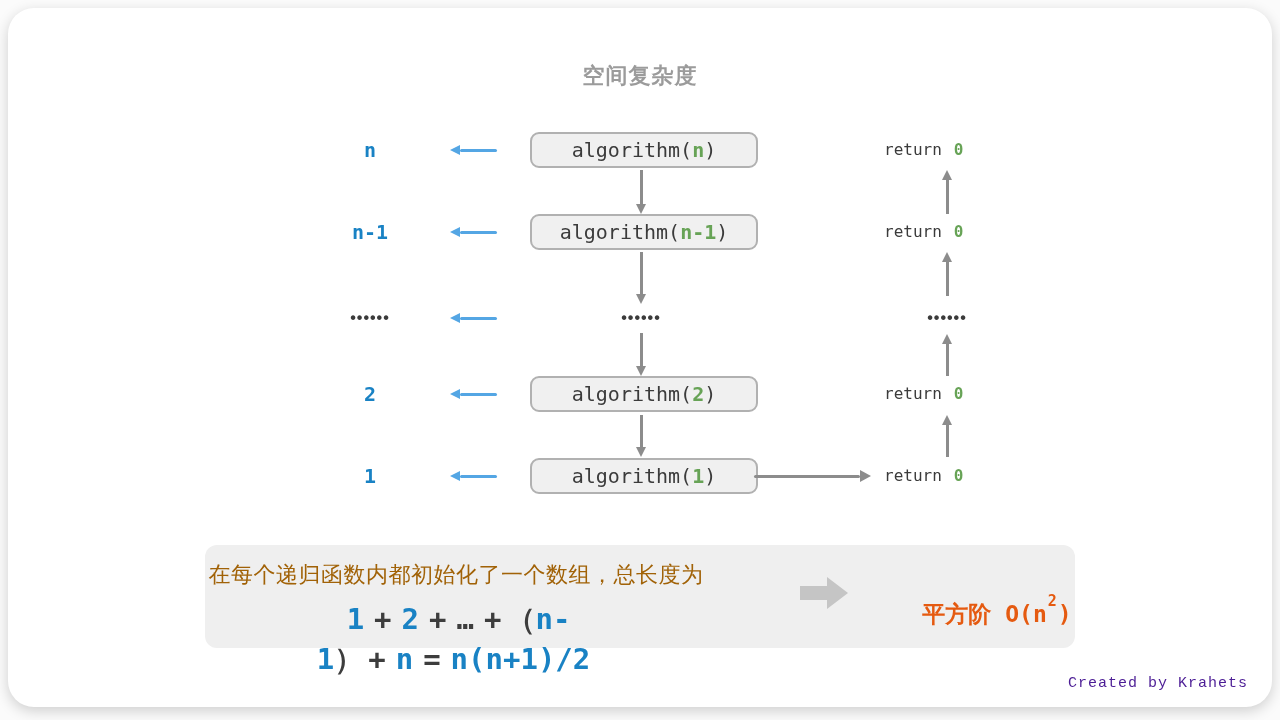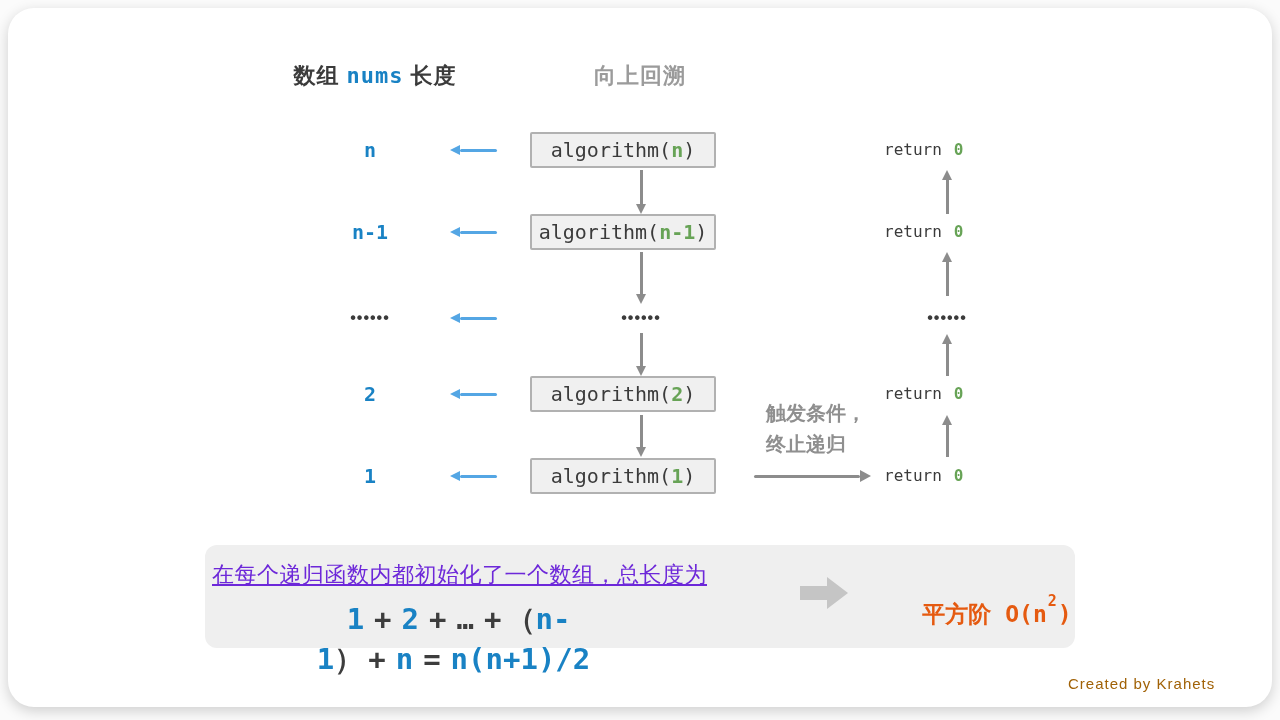--- a/index.html
+++ b/index.html
@@ -30,22 +30,22 @@
   }
 
   
   .dots {
     position: absolute; text-align: center; color: #3b3b3b;
     font-size: 16px; font-weight: bold; letter-spacing: 1px; line-height: 20px;
   }
 
   
   .call-box {
-    position: absolute; left: 530px; width: 186px; height: 36px;
-    background: #f0f0f0; border: 2px solid #b1b1b1; border-radius: 2px;
+    position: absolute; left: 530px; width: 228px; height: 36px;
+    background: #f0f0f0; border: 2px solid #b1b1b1; border-radius: 9px;
     display: flex; align-items: center; justify-content: center;
     font-family: "DejaVu Sans Mono", "Liberation Mono", monospace;
     font-size: 20px; color: #3b3b3b; text-align: right;
   }
   .call-box .arg { color: #67a356; font-weight: bold; }
 
   
   .ret-line {
     position: absolute; left: 884px; width: 135px; 
     font-family: "DejaVu Sans Mono", "Liberation Mono", monospace;
@@ -87,22 +87,22 @@
     position: absolute; left: 766px; top: 398px;
     font-size: 20px; font-weight: bold; color: #8f8f8f; line-height: 31px;
   }
 
   
   .summary-box {
     position: absolute; left: 205px; top: 545px; width: 870px; height: 103px;
     background: #efefef; border-radius: 12px;
   }
   .summary-line1 {
-    position: absolute; left: 205px; top: 560px; width: 502px; text-align: right;
-    font-size: 22px; color: #6d28d9; letter-spacing: 0.5px; text-decoration: underline;
+    position: absolute; left: 205px; top: 560px; width: 502px; text-align: center;
+    font-size: 22px; color: #a16207; letter-spacing: 0.5px;
   }
   .summary-eq {
     position: absolute; left: 205px; top: 600px; width: 502px; text-align: center;
     font-family: "DejaVu Sans Mono", "Liberation Mono", monospace;
     font-size: 29px; font-weight: bold; color: #3d3d3d;
   }
   .summary-eq .tok { margin: 0 5px; }
   .summary-eq .tok-tight { margin: 0; }
   .summary-eq .blue { color: #1982c4; }
 
@@ -114,34 +114,31 @@
     position: absolute; left: 888px; top: 599px; width: 218px; text-align: center;
     font-family: "DejaVu Sans Mono", "Liberation Mono", monospace;
     font-size: 23px; font-weight: bold; color: #e55a10;
   }
   .result-value sup { font-size: 15px; line-height: 0; position: relative; top: -7px; margin: 0 1px; }
 
   .block-arrow { position: absolute; left: 800px; top: 577px; }
 
   .watermark {
     position: absolute; left: 1068px; top: 675px;
-    font-family: Liberation Sans, sans-serif;
-    font-size: 15px; color: #a16207; letter-spacing: 1px;
+    font-family: Liberation Mono, monospace;
+    font-size: 15px; color: #4c1d95; letter-spacing: 1px;
   }
 </style>
 </head>
 <body>
 
 <div class="stage">
   <div class="card"></div>
 
-  <div class="col-hdr dark-hdr" style="left:255px; top:61px; width:240px;">
-    <span>数组</span><span class="hdr-code">nums</span><span>长度</span>
-  </div>
-  <div class="col-hdr" style="left:540px; top:61px; width:200px;">向上回溯</div>
+  <div class="col-hdr" style="left:540px; top:61px; width:200px;">空间复杂度</div>
 
   <div class="len-label" style="top:138px;">n</div>
   <div class="h-arrow blue" style="left:450px; top:144px; width:47px;">
       <span class="shaft"></span>
     </div>
   <div class="call-box" style="top:132px;">
     <span>algorithm(</span>
       <span class="arg">n</span>
       <span>)</span>
   </div>
@@ -214,24 +211,20 @@
   <div class="v-arrow up" style="left:941px; top:252px; height:44px;">
       <span class="shaft"></span>
     </div>
   <div class="v-arrow up" style="left:941px; top:334px; height:42px;">
       <span class="shaft"></span>
     </div>
   <div class="v-arrow up" style="left:941px; top:415px; height:42px;">
       <span class="shaft"></span>
     </div>
 
-  <div class="terminate">
-    <div>触发条件，</div>
-    <div>终止递归</div>
-  </div>
   <div class="h-arrow gray" style="left:754px; top:470px; width:117px;">
       <span class="shaft"></span>
     </div>
 
   <div class="summary-box"></div>
   <div class="summary-line1">在每个递归函数内都初始化了一个数组，总长度为</div>
   <div class="summary-eq"><span class="tok blue">1</span><span class="tok">+</span><span class="tok blue">2</span><span class="tok">+</span><span class="tok">…</span><span class="tok">+</span><span class="tok-tight">（</span><span class="tok-tight blue">n-1</span><span class="tok-tight">）</span><span class="tok">+</span><span class="tok blue">n</span><span class="tok">=</span><span class="tok blue">n(n+1)/2</span></div>
 
   <svg class="block-arrow" width="48" height="32" viewBox="0 0 48 32">
     <polygon points="0,9 27,9 27,0 48,16 27,32 27,23 0,23" fill="#c5c5c5"></polygon>

